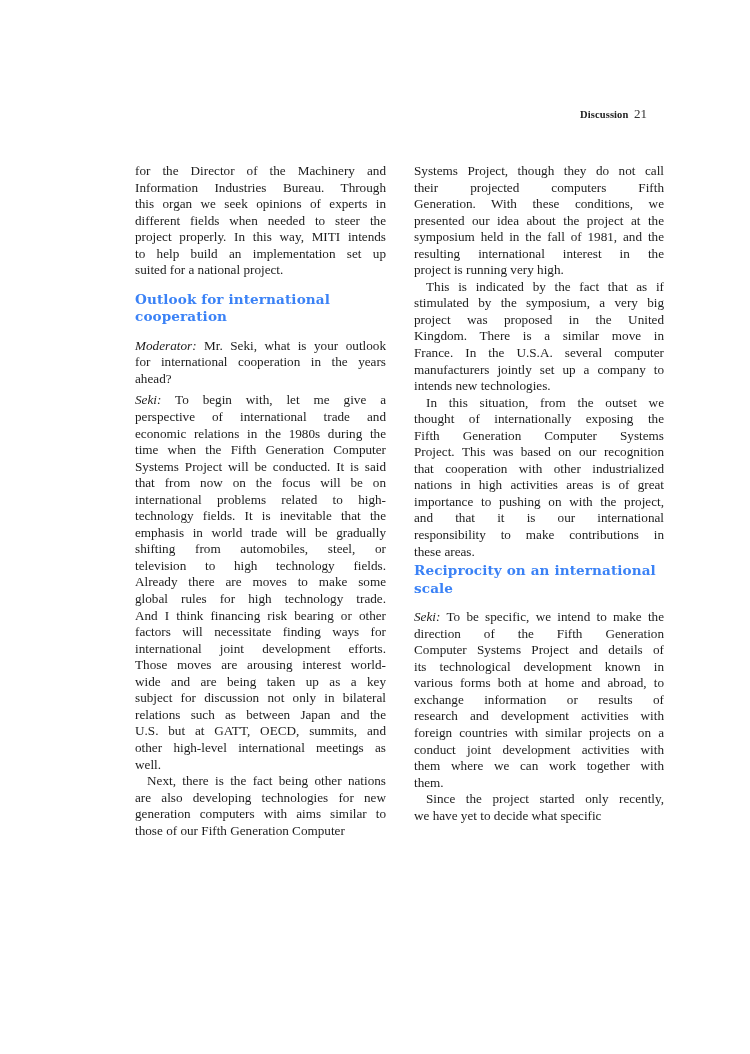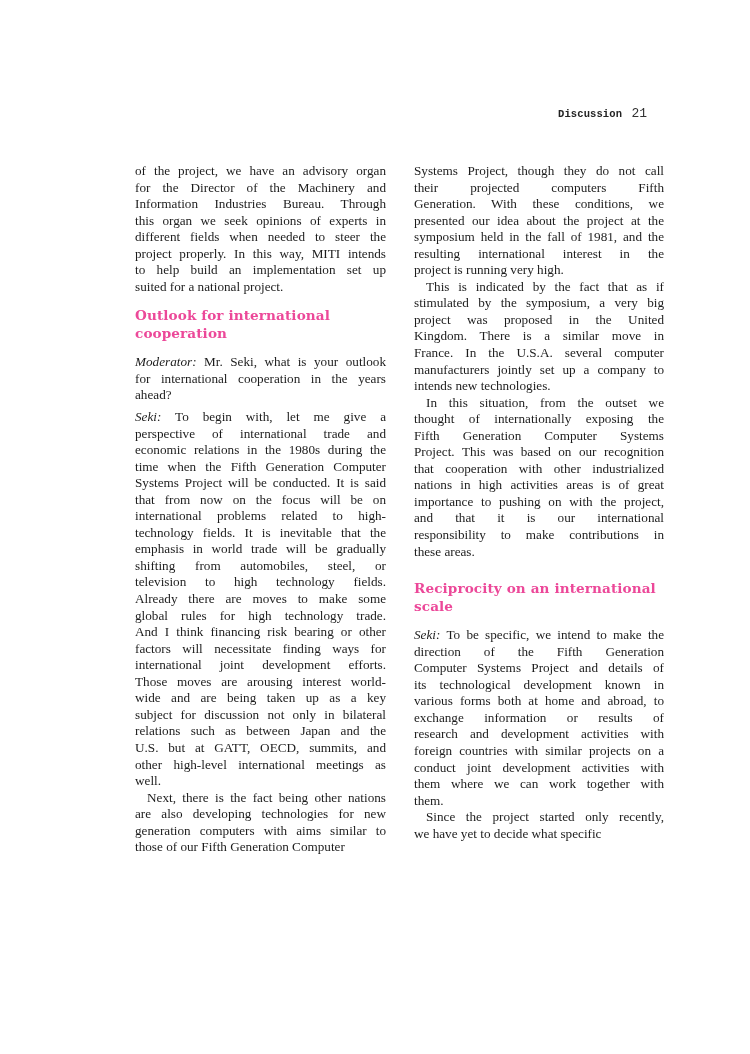--- a/index.html
+++ b/index.html
@@ -1,52 +1,51 @@
 <!DOCTYPE html>
 <html><head>
   <meta charset="utf-8">
   <style>
     html, body { margin: 0; padding: 0; background: #ffffff; }
     body { width: 750px; height: 1054px; position: relative; overflow: hidden; }
     .page-header {
       position: absolute; top: 106px; right: 103px;
-      font-family: Liberation Mono, monospace; font-size: 10.5px; color: #222;
+      font-family: Liberation Serif, serif; font-size: 10.5px; color: #222;
       white-space: nowrap;
     }
     .page-header .section { font-weight: bold; letter-spacing: 0.1px; }
     .page-header .num { font-size: 13px; margin-left: 3px; color: #333; }
     .col {
       position: absolute; top: 163px; width: 251px;
       font-family: "Liberation Serif", serif; font-size: 13.2px; line-height: 16.55px;
       color: #1c1c1c; text-align: justify; hyphens: none;
     }
     .col-left { left: 135px; }
     .col-right { left: 414px; width: 250px; }
     .col p { margin: 0; }
     .col p.gap { margin-top: 5px; }
     .col h2 {
       font-family: "DejaVu Serif", serif; font-weight: bold; font-size: 13.6px;
-      line-height: 17.5px; margin: 12px 0 12px 0; text-align: left; color: #ec4899;
+      line-height: 17.5px; margin: 12px 0 12px 0; text-align: left; color: #3b82f6;
       letter-spacing: 0.1px;
     }
     .speaker { font-style: italic; }
     .line { display: block; text-align: justify; text-align-last: justify; }
     .line.last { text-align-last: left; }
   </style>
 </head>
 <body>
 
 <div class="page-header">
   <span class="section">Discussion</span>
   <span class="num">21</span>
 </div>
 
 <div class="col col-left">
   <p id="lp1">
-      <span class="line">of the project, we have an advisory organ</span>
       <span class="line">for the Director of the Machinery and</span>
       <span class="line">Information Industries Bureau. Through</span>
       <span class="line">this organ we seek opinions of experts in</span>
       <span class="line">different fields when needed to steer the</span>
       <span class="line">project properly. In this way, MITI intends</span>
       <span class="line">to help build an implementation set up</span>
       <span class="line last">suited for a national project.</span>
     </p>
   <h2>
       <span style="display:block">Outlook for international</span>
@@ -114,21 +113,21 @@
       <span class="line">thought of internationally exposing the</span>
       <span class="line">Fifth Generation Computer Systems</span>
       <span class="line">Project. This was based on our recognition</span>
       <span class="line">that cooperation with other industrialized</span>
       <span class="line">nations in high activities areas is of great</span>
       <span class="line">importance to pushing on with the project,</span>
       <span class="line">and that it is our international</span>
       <span class="line">responsibility to make contributions in</span>
       <span class="line last">these areas.</span>
     </p>
-  <h2 style="margin-top:20px;">
+  <h2 style="margin-top:2px;">
       <span style="display:block">Reciprocity on an international</span>
       <span style="display:block">scale</span>
     </h2>
   <p id="rp4">
       <span class="line"><span class="speaker">Seki:</span> To be specific, we intend to make the</span>
       <span class="line">direction of the Fifth Generation</span>
       <span class="line">Computer Systems Project and details of</span>
       <span class="line">its technological development known in</span>
       <span class="line">various forms both at home and abroad, to</span>
       <span class="line">exchange information or results of</span>

